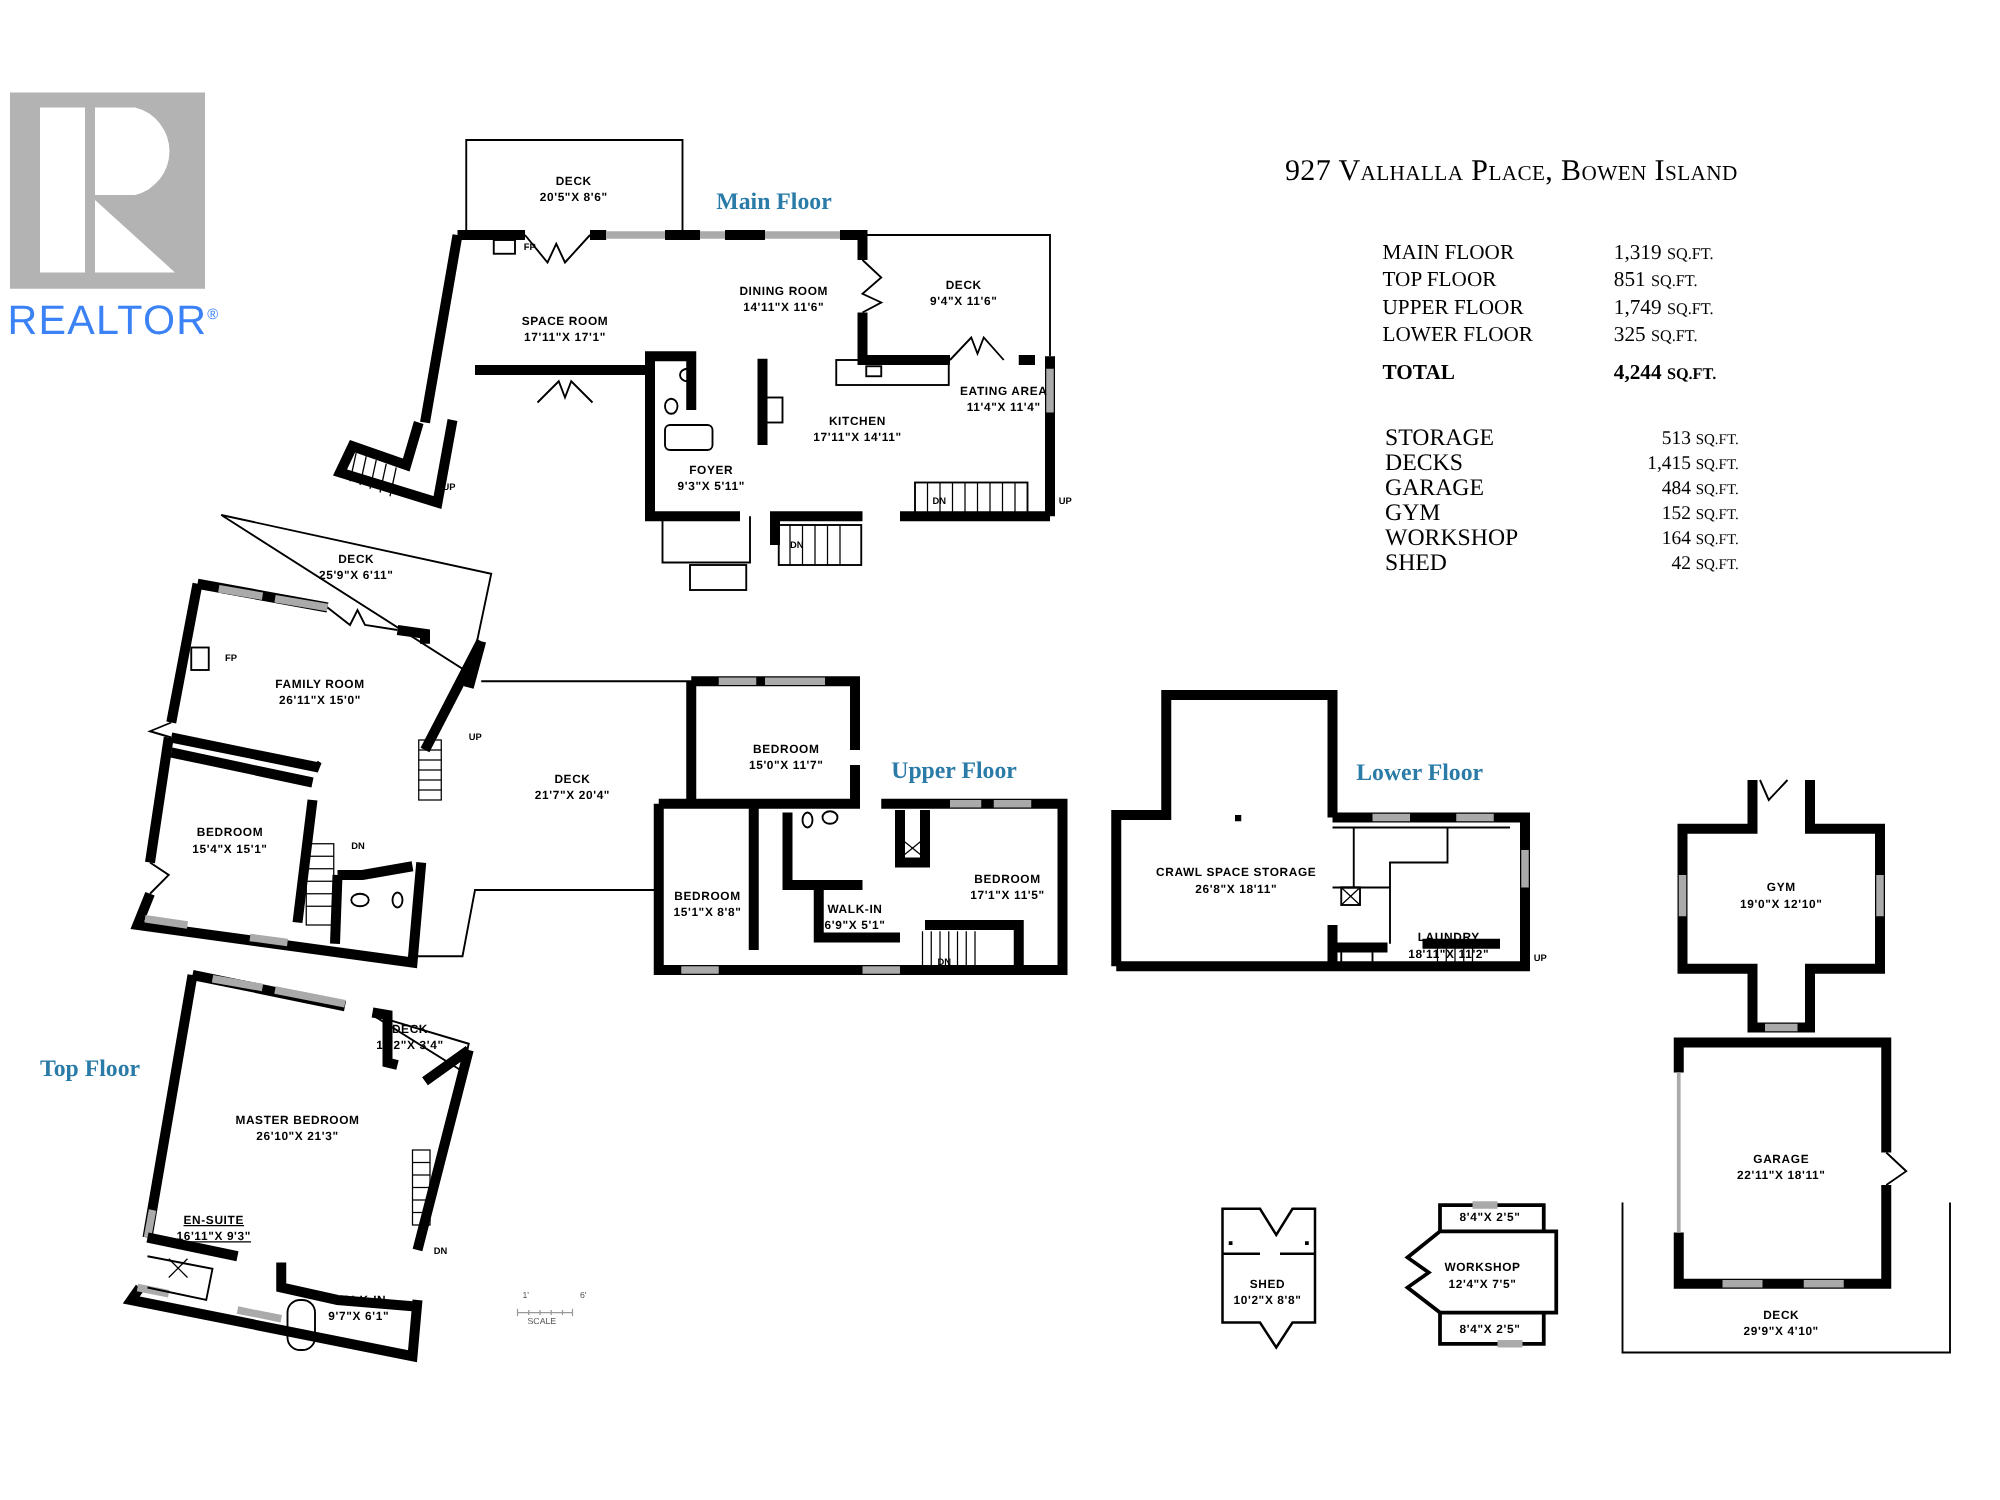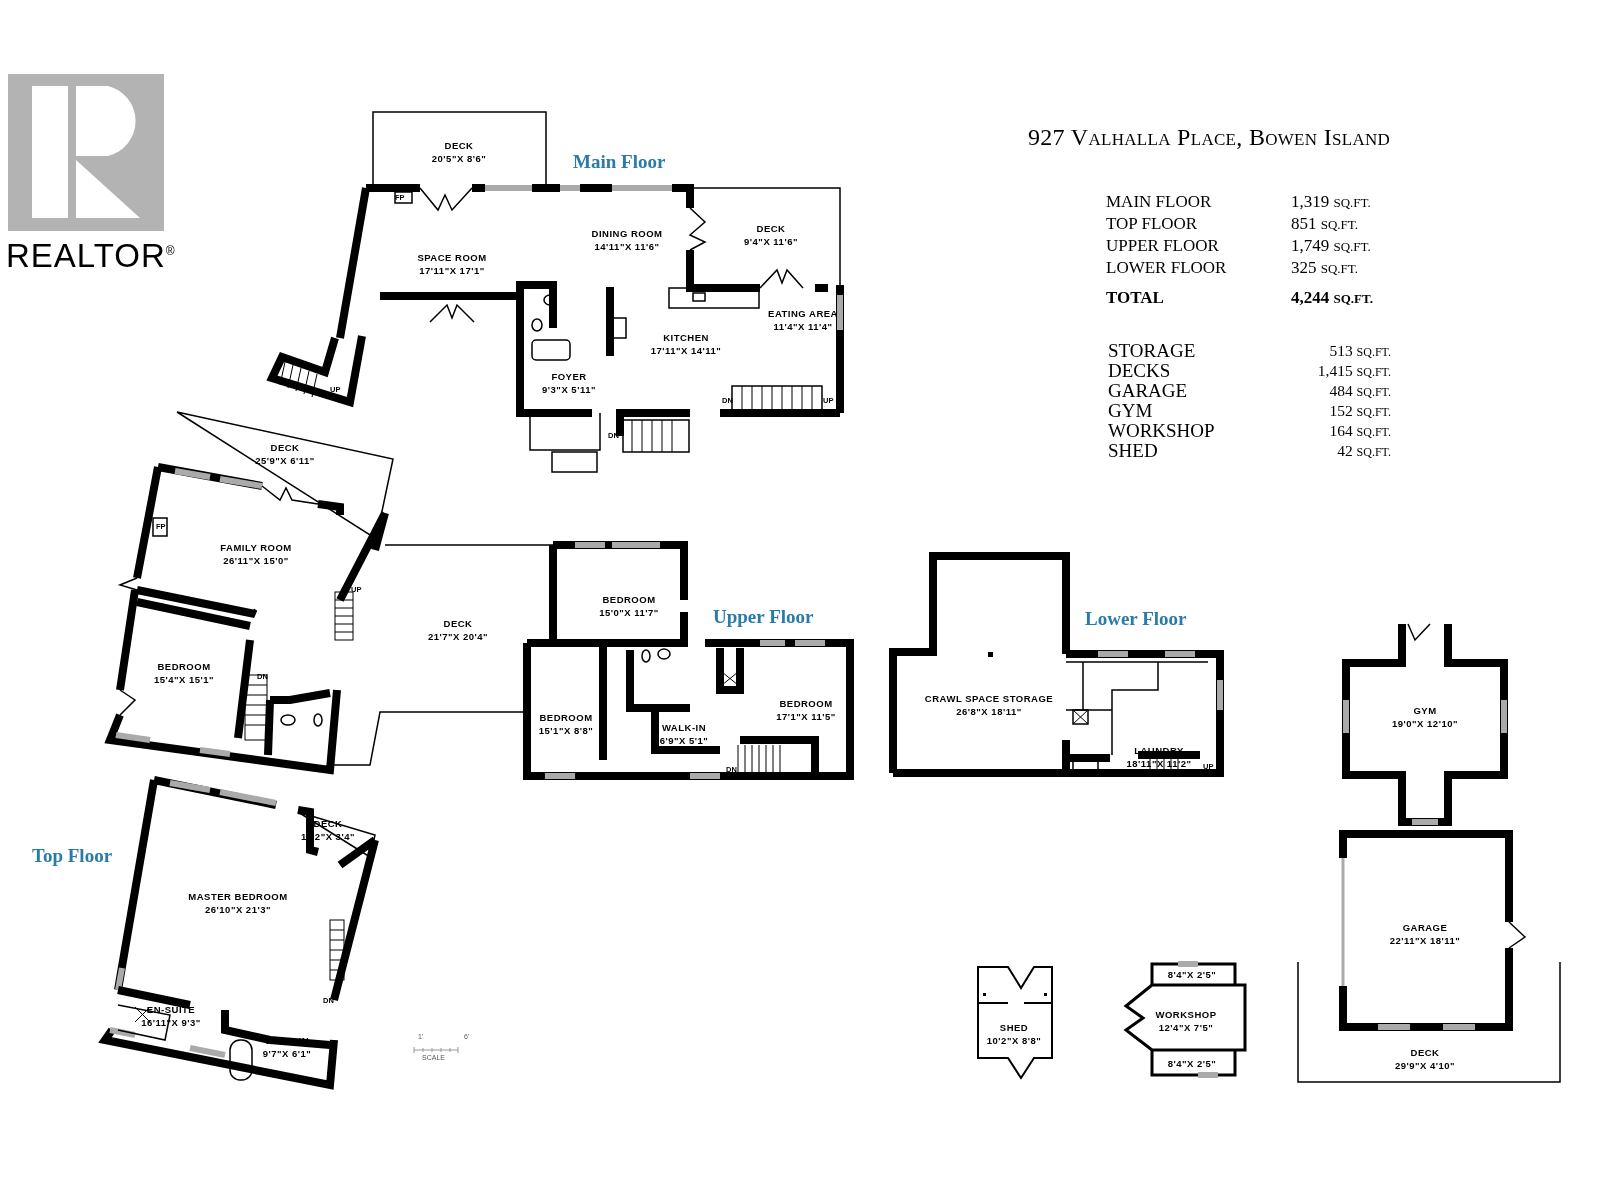--- a/index.html
+++ b/index.html
@@ -4,35 +4,35 @@
 <style>
   html,body{margin:0;padding:0;background:#fff;}
   body{width:1600px;height:1200px;position:relative;overflow:hidden;font-family:"Liberation Sans",sans-serif;color:#000;}
   #plan{position:absolute;left:0;top:0;width:1600px;height:1200px;}
   .wall{fill:none;stroke:#000;stroke-width:8;stroke-linejoin:miter;}
   .thin{fill:none;stroke:#000;stroke-width:1.5;}
   .win{stroke:#aaa;stroke-width:6;}
   .rlabel{position:absolute;transform:translateX(-50%);text-align:center;font-family:"Liberation Sans",sans-serif;font-weight:bold;font-size:9.5px;line-height:13px;letter-spacing:.5px;white-space:nowrap;}
   .rlabel .n.u{}
   .floor-title{position:absolute;font-family:"Liberation Serif",serif;font-weight:bold;font-size:19px;color:#2a7ba8;white-space:nowrap;}
-  .small-tag{position:absolute;font-family:"Liberation Sans",sans-serif;font-weight:bold;font-size:7.5px;white-space:nowrap;}
+  .small-tag{position:absolute;font-family:"Liberation Sans",sans-serif;font-weight:bold;font-size:7.5px;white-space:nowrap;margin-left:24px;}
   #address{position:absolute;left:1028px;top:124px;font-family:"Liberation Serif",serif;font-size:24px;white-space:nowrap;font-variant:small-caps;letter-spacing:.3px;}
   .area-table{position:absolute;font-family:"Liberation Serif",serif;}
   .arow{display:flex;height:22px;align-items:center;}
   .arow .k{width:185px;font-size:17px;}
   .arow .v{width:100px;font-size:17px;}
   .arow .v small{font-size:13px;}
   .arow.total{font-weight:bold;margin-top:8px;}
   .brow{display:flex;height:20px;align-items:center;}
   .brow .k{width:185px;font-size:19px;}
   .brow .v{width:98px;text-align:right;font-size:15.5px;}
   .brow .v small{font-size:12px;}
   #logo{position:absolute;left:8px;top:74px;width:158px;}
   #logo .box{width:156px;height:157px;background:#b3b3b3;position:relative;}
-  #logo .wordmark{font-family:"Liberation Sans",sans-serif;font-size:33px;color:#000000;letter-spacing:1px;margin-top:6px;margin-left:-2px;}
+  #logo .wordmark{font-family:"Liberation Sans",sans-serif;font-size:33px;color:#3b82f6;letter-spacing:1px;margin-top:6px;margin-left:-2px;}
   #logo .wordmark sup{font-size:12px;}
   #scale{position:absolute;left:408px;top:1040px;}
   #scale .lbl{font-size:7px;color:#555;}
 </style>
 </head>
 <body>
 
 <svg id="plan" viewBox="0 0 1600 1200" xmlns="http://www.w3.org/2000/svg">
 
   <g>
@@ -379,21 +379,21 @@
   </div>
 
 <div class="rlabel" style="left:328px;top:817px;">
     <div class="n">DECK</div>
     <div>11'2"X  3'4"</div>
   </div>
 <div class="rlabel" style="left:238px;top:890px;">
     <div class="n u">MASTER BEDROOM</div>
     <div>26'10"X  21'3"</div>
   </div>
-<div class="rlabel" style="left:171px;top:1003px;">
+<div class="rlabel" style="left:171px;top:970px;text-decoration:underline;">
     <div class="n">EN-SUITE</div>
     <div>16'11"X  9'3"</div>
   </div>
 <div class="rlabel" style="left:287px;top:1034px;">
     <div class="n u">WALK-IN</div>
     <div>9'7"X  6'1"</div>
   </div>
 
 <div class="rlabel" style="left:1425.0px;top:704px;">
     <div class="n u">GYM</div>

